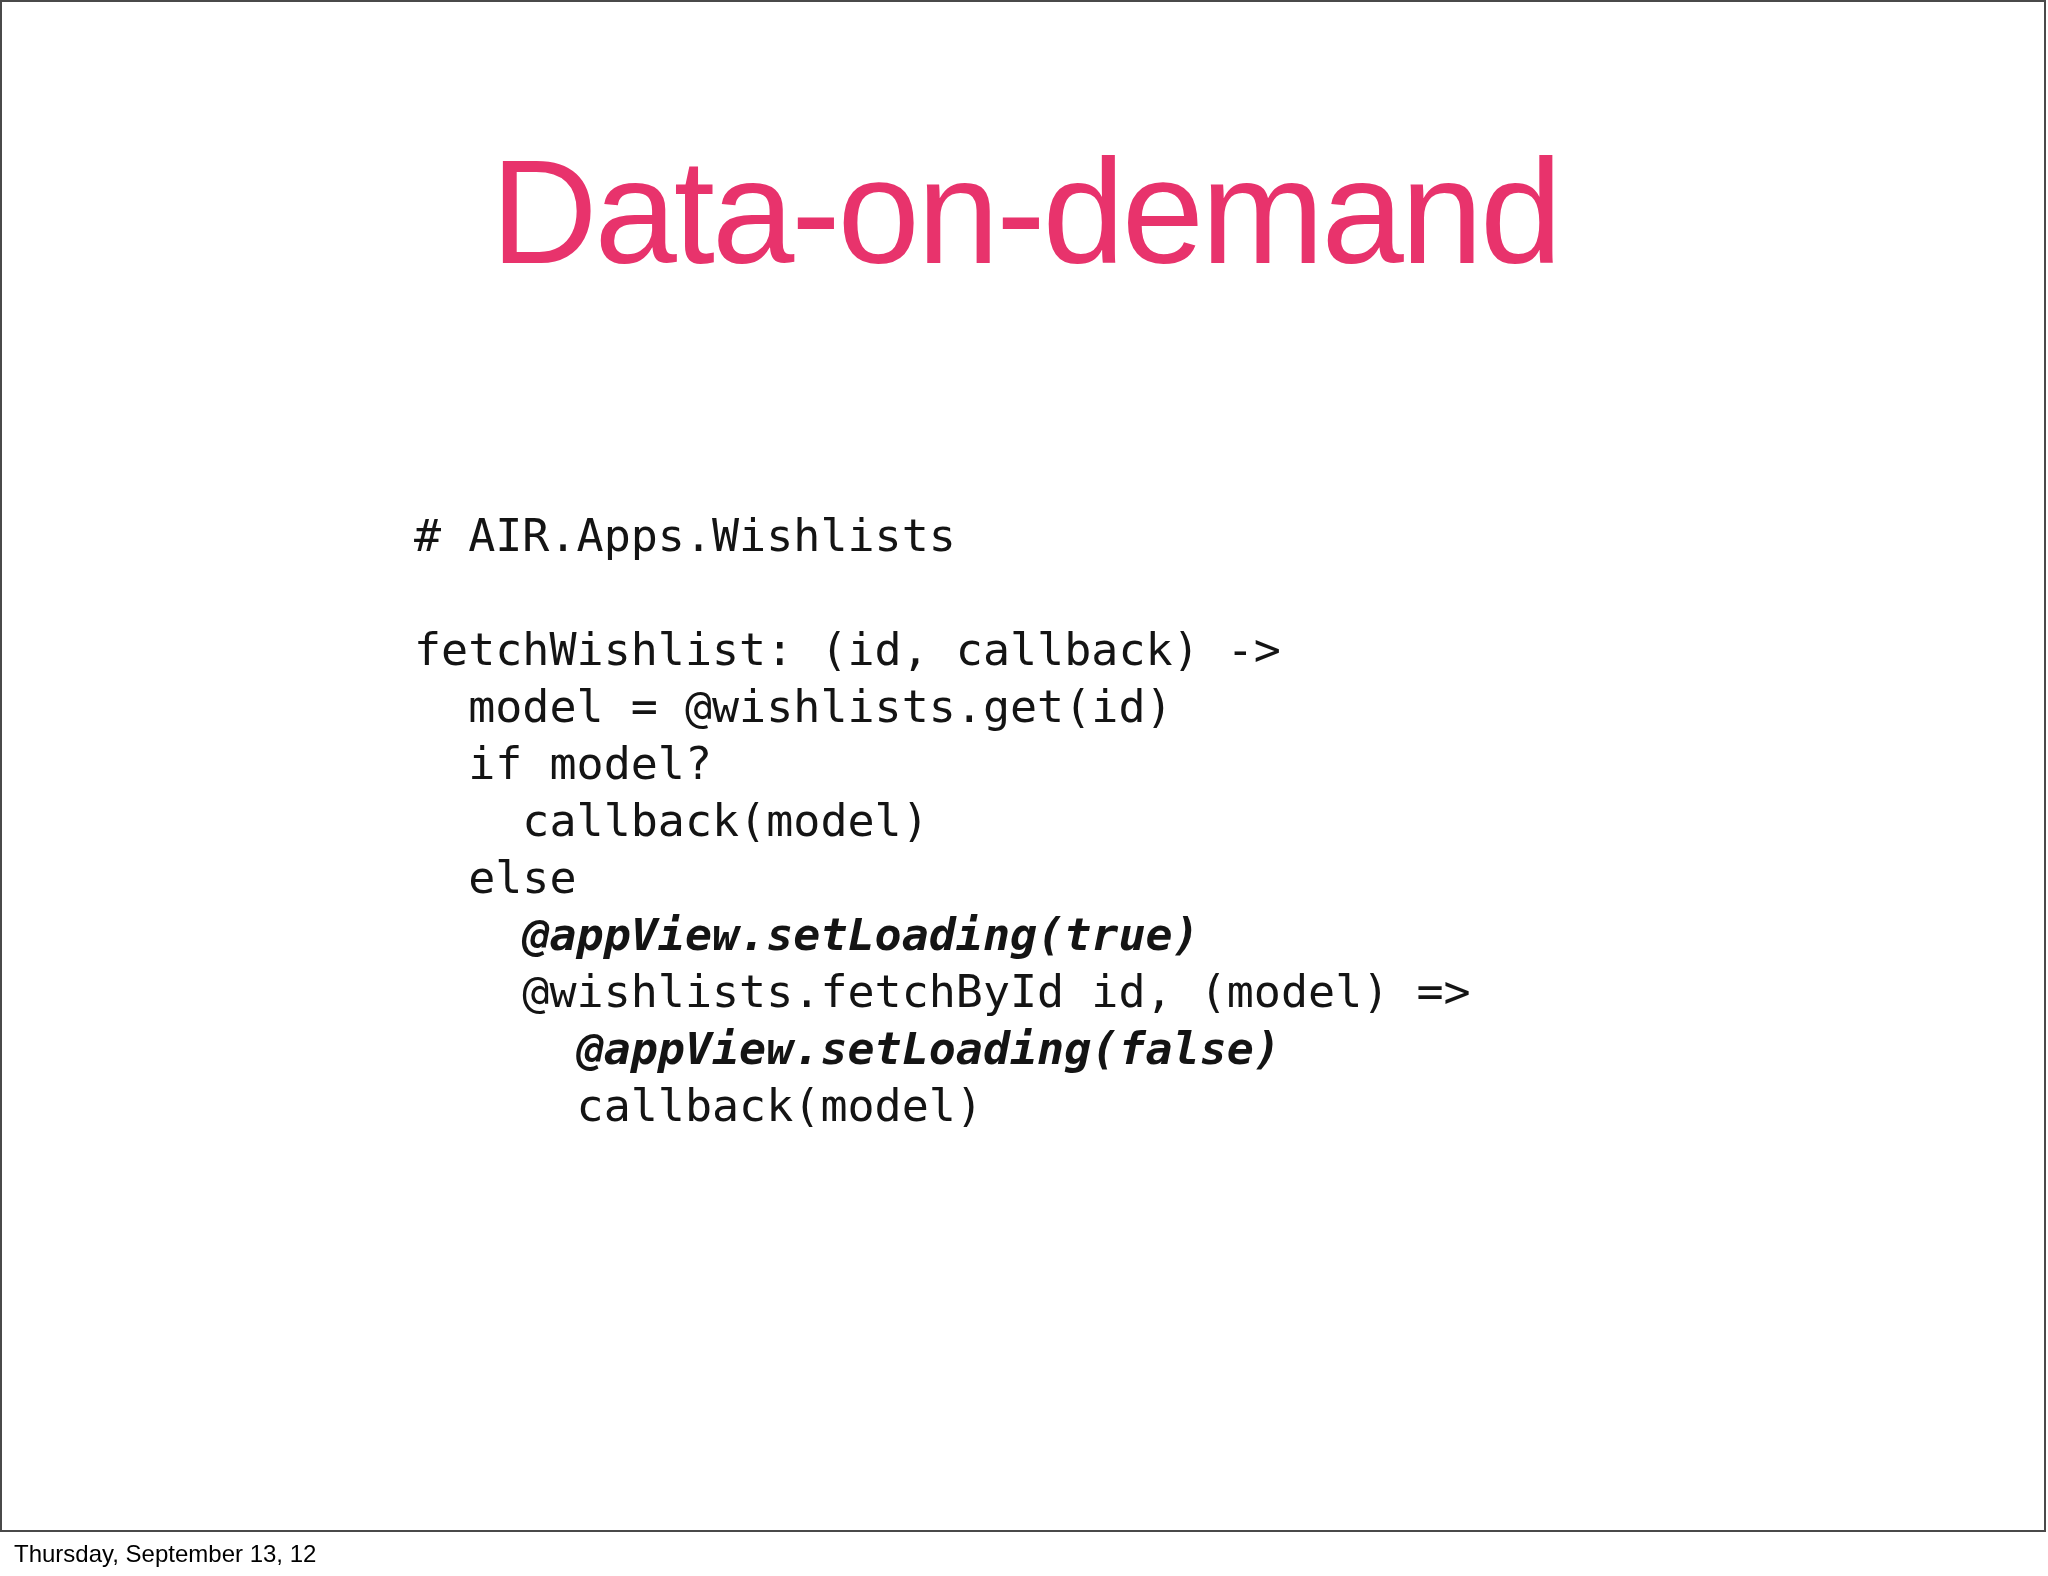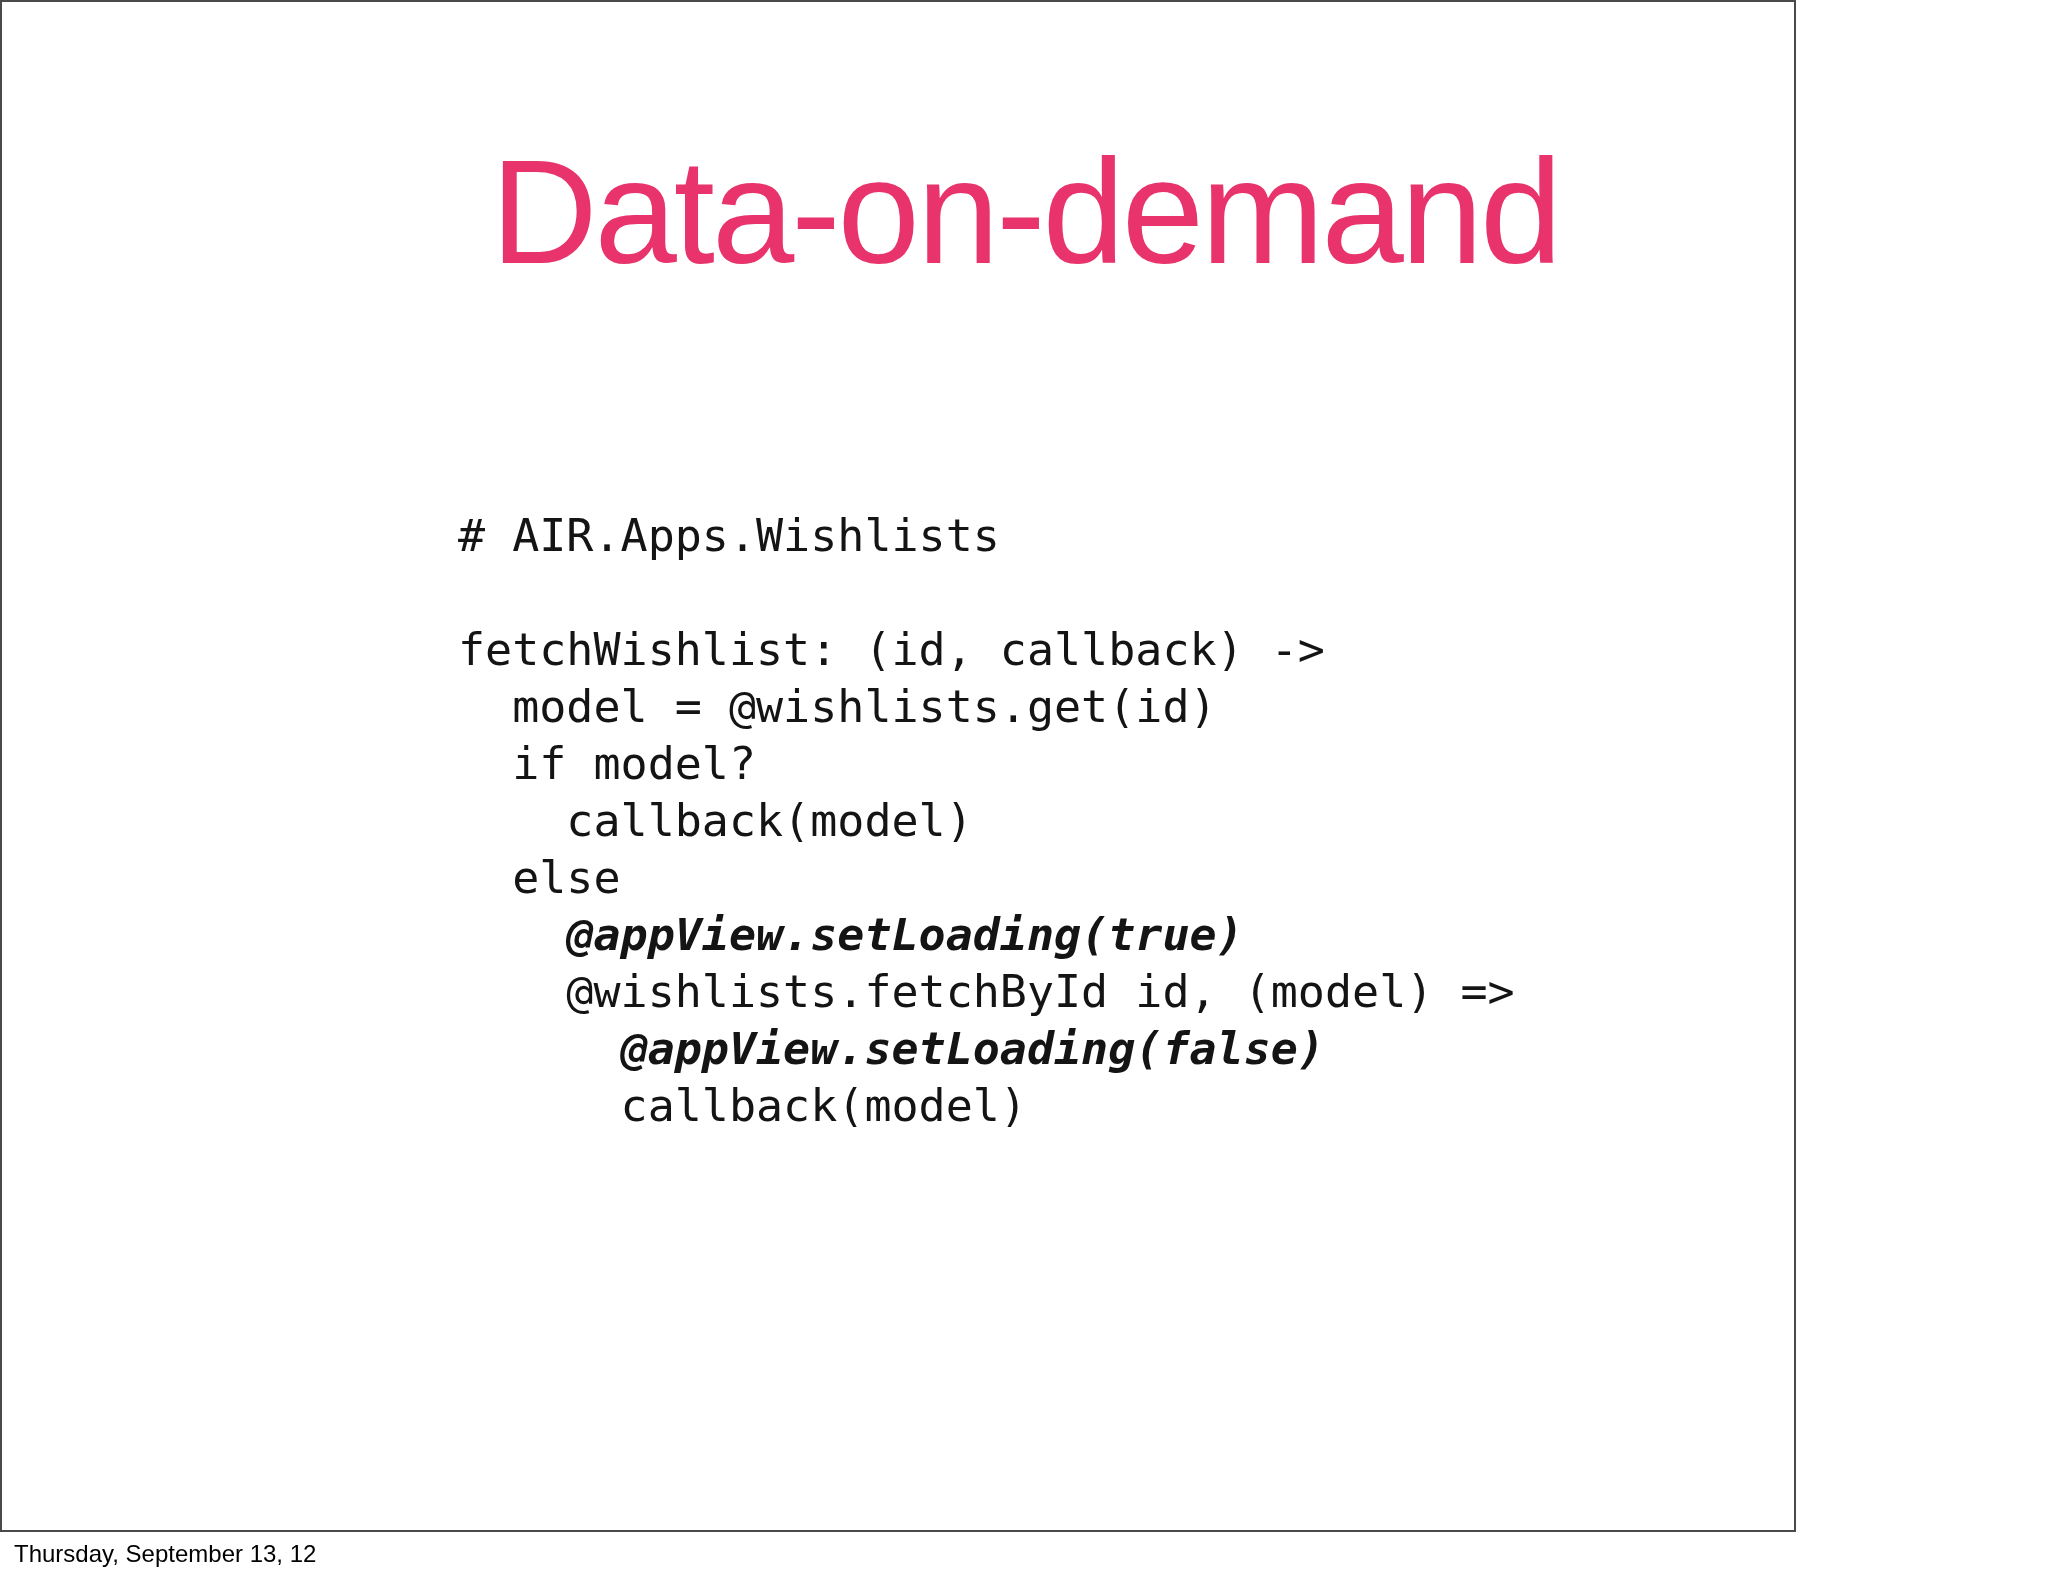--- a/index.html
+++ b/index.html
@@ -12,21 +12,21 @@
     height: 1576px;
     font-family: "Liberation Sans", sans-serif;
     overflow: hidden;
   }
 
   
   #slide-frame {
     position: absolute;
     left: 0;
     top: 0;
-    width: 1796px;
+    width: 2046px;
     height: 1532px;
     box-sizing: border-box;
     border: 2px solid #4a4a4a;
     background: #ffffff;
     overflow: hidden;
   }
 
   
   #slide-title {
     position: absolute;
@@ -51,21 +51,20 @@
     font-family: "DejaVu Sans Mono", "Liberation Mono", monospace;
     font-size: 45px;
     line-height: 57px;
     color: #141414;
     white-space: pre;
     letter-spacing: 0px;
   }
   #code-block .code-line {
     white-space: pre;
     min-height: 57px;
-    margin-left: 44px;
   }
   #code-block .code-line.blank {
     height: 57px;
   }
   #code-block .code-line.bold {
     font-weight: 700;
     font-style: italic;
   }
 
   

